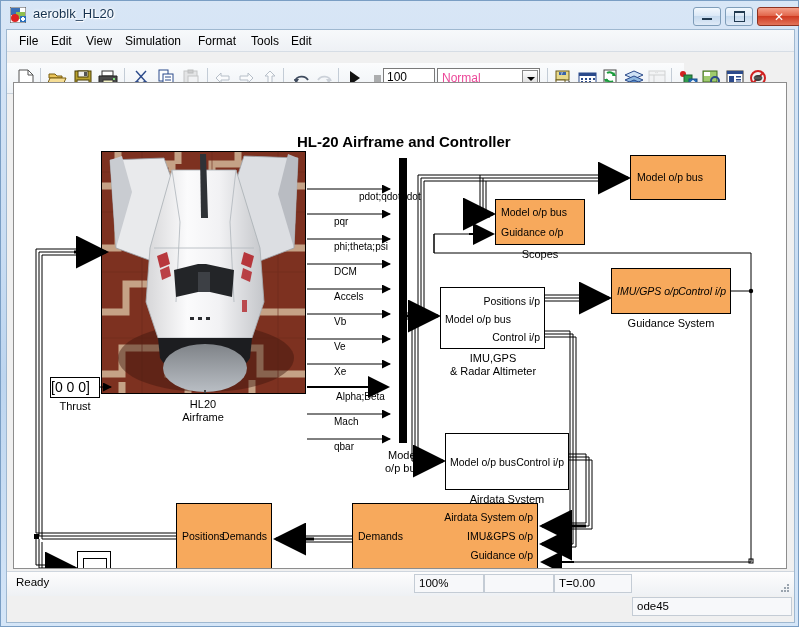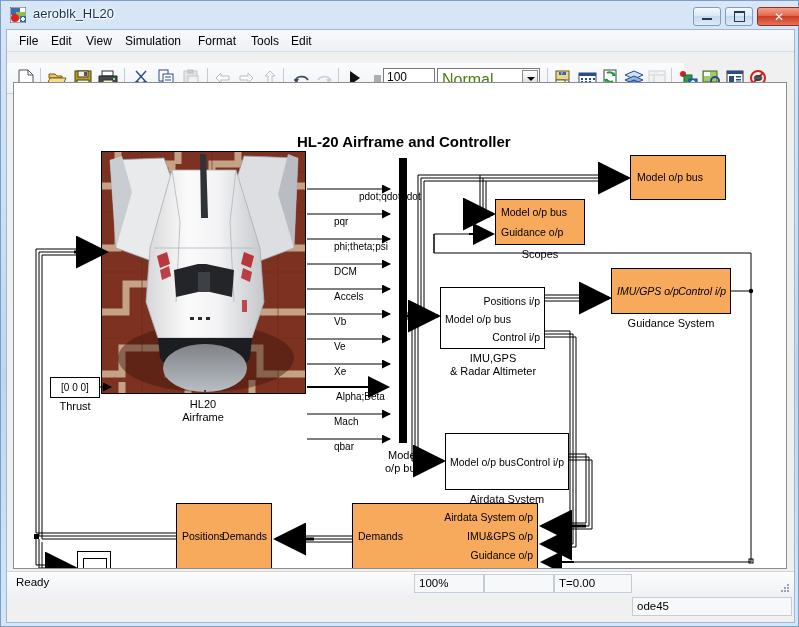--- a/index.html
+++ b/index.html
@@ -33,21 +33,21 @@
      background:linear-gradient(to bottom,#f7f9fb,#eef1f5);border-bottom:1px solid #d6dde5;}
   .menu-item{position:absolute;top:3px;font-size:12px;color:#000;padding:1px 5px;cursor:default;white-space:nowrap;}
   #toolbar{position:absolute;left:0;top:33px;width:677px;height:30px;
      background:linear-gradient(to bottom,#fbfcfd,#eef2f6);border-bottom:1px solid #c9d2db;}
   .tb{position:absolute;top:4px;width:22px;height:22px;cursor:default;}
   .tb svg{display:block;}
   .tbsep{position:absolute;top:5px;width:1px;height:20px;background:#c3ccd6;}
   #simtime{position:absolute;left:376px;top:5px;width:52px;height:19px;background:#fff;border:1px solid #7a7a7a;
      font-size:12px;padding:1px 3px;box-sizing:border-box;font-family:"Liberation Sans",sans-serif;color:#000;}
   #simmode{position:absolute;left:430px;top:5px;width:103px;height:19px;background:#fff;border:1px solid #7a7a7a;
-     font-size:16px;box-sizing:border-box;color:#4d7c0f;}
+     font-size:12px;box-sizing:border-box;color:#ec4899;}
   #simmode .lbl{position:absolute;left:4px;top:2px;}
   #simmode .arrowbox{position:absolute;right:1px;top:1px;width:16px;height:15px;
      background:linear-gradient(to bottom,#fefefe,#dcdcdc);border:1px solid #8a8a8a;box-sizing:border-box;}
   #simmode .arrowbox i{position:absolute;left:4px;top:6px;width:0;height:0;border-left:4px solid transparent;
      border-right:4px solid transparent;border-top:4px solid #000;}
 
   
   #canvas{position:absolute;left:6px;top:52px;width:774px;height:487px;background:#fff;
      border:1px solid #8d8d8d;box-sizing:border-box;overflow:hidden;}
   #diagram{position:absolute;left:0;top:0;width:772px;height:485px;}
@@ -61,21 +61,21 @@
   .siglabel{position:absolute;font-size:10px;color:#000;white-space:nowrap;}
 
   #photo{position:absolute;left:87px;top:68px;width:205px;height:243px;border:1px solid #000;
      box-sizing:border-box;overflow:hidden;background:#8a3a26;}
   #bus-bar{position:absolute;left:385px;top:75px;width:8px;height:285px;background:#000;}
 
   #actscope{position:absolute;left:63px;top:468px;width:34px;height:34px;border:1px solid #000;
      background:#fff;box-sizing:border-box;}
   #actscope .inner{position:absolute;left:5px;top:6px;width:22px;height:16px;border:1px solid #000;}
   #thrustblk{position:absolute;left:36px;top:294px;width:50px;height:21px;border:1px solid #000;
-     background:#fff;box-sizing:border-box;font-size:10px;text-align:center;line-height:19px;}
+     background:#fff;box-sizing:border-box;font-size:14px;text-align:left;line-height:19px;}
 
   svg.wires{position:absolute;left:0;top:0;width:772px;height:485px;pointer-events:none;}
 
   
   #statusbar{position:absolute;left:0;top:541px;width:787px;height:24px;
      background:linear-gradient(to bottom,#fdfdfd,#eef1f4);border-top:1px solid #cfd6de;}
   .sbcell{position:absolute;top:2px;height:19px;border:1px solid #c4ccd5;box-sizing:border-box;
      font-size:11.5px;color:#000;padding:2px 4px;background:#f7f8fa;white-space:nowrap;}
   #sb-ready{left:5px;width:795px;border:none;background:transparent;}
   #grip{position:absolute;right:3px;top:8px;width:12px;height:12px;}

